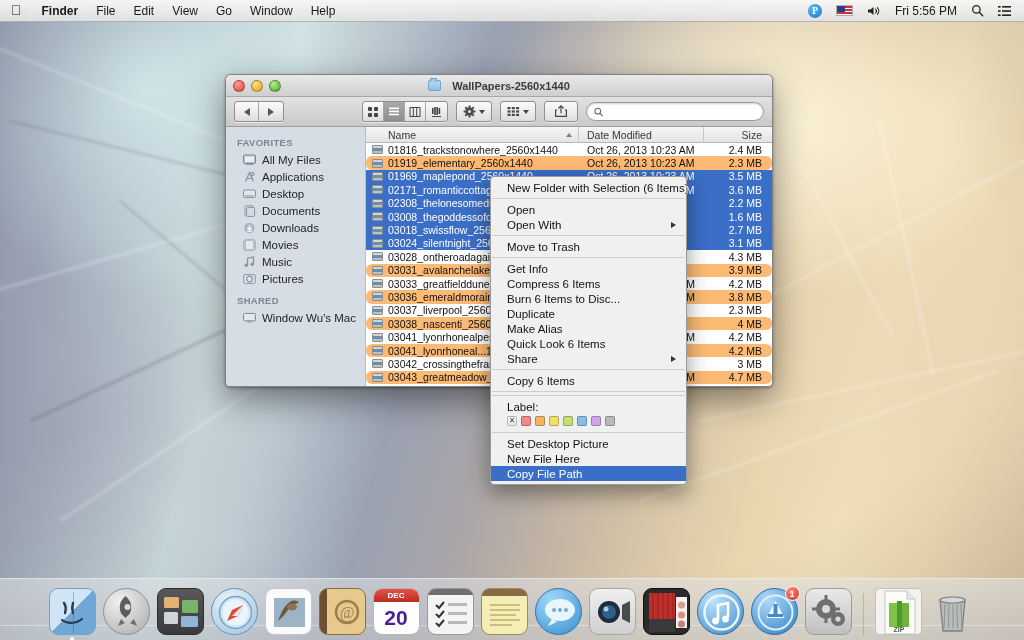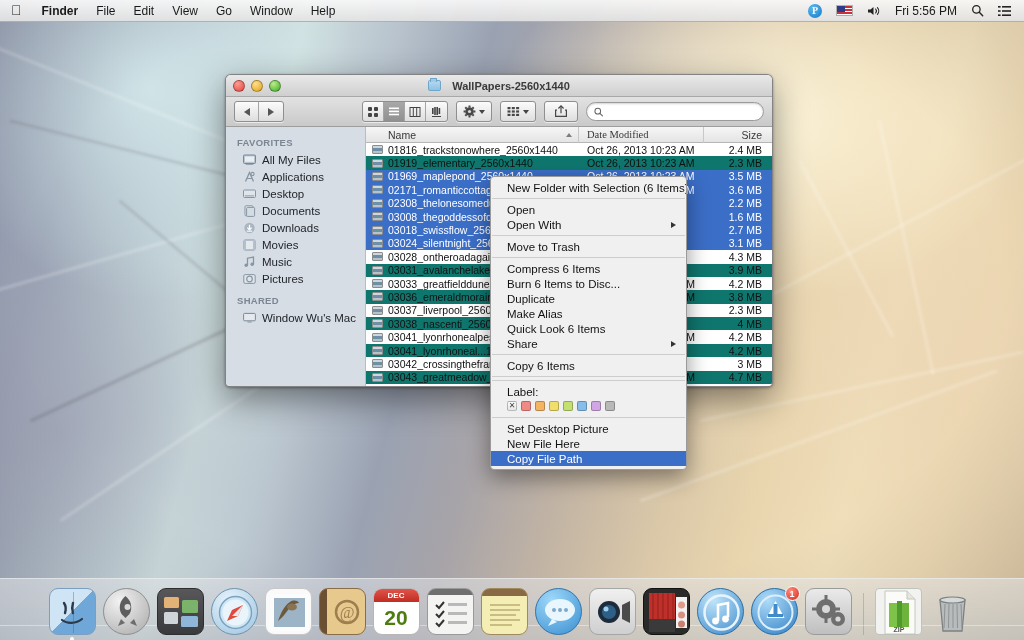--- a/index.html
+++ b/index.html
@@ -156,27 +156,27 @@
 
   #filelist { flex: 1; background: #fff; overflow: hidden; position: relative; }
   .colhead {
     display: flex; height: 16px; align-items: center;
     background: linear-gradient(to bottom, #f6f6f6, #e4e4e4);
     border-bottom: 1px solid #b6b6b6;
     font-size: 10.5px; color: #383838;
   }
   .colhead > div { border-right: 1px solid #c8c8c8; height: 16px; display: flex; align-items: center; }
   .c-name { flex: 1; padding-left: 22px; gap: 4px; }
-  .c-date { width: 125px; padding-left: 8px; font-family: Liberation Serif, serif; }
+  .c-date { width: 125px; padding-left: 8px; }
   .c-size { width: 68px; justify-content: flex-end; padding-right: 10px; border-right: none !important; }
   .sortarrow { width: 0; height: 0; margin-left: auto; margin-right: 6px;
     border-left: 3.5px solid transparent; border-right: 3.5px solid transparent; border-bottom: 4px solid #7d7d7d; }
 
   .row { display: flex; height: 13.4px; align-items: center; font-size: 10.5px; color: #111; }
-  .row.alt { background: #0f766e; }
+  .row.alt { background: #fdba74; border-radius: 6px; }
   .row.sel { background: #3b6ec7; color: #fff; }
   .r-name { flex: 1; display: flex; align-items: center; gap: 5px; padding-left: 6px; overflow: hidden; white-space: nowrap; }
   .r-date { width: 125px; padding-left: 8px; white-space: nowrap; }
   .r-size { width: 68px; text-align: right; padding-right: 10px; }
   .fico {
     width: 11px; height: 9px; flex: none; border-radius: 1px;
     border: 1px solid #8c8c8c;
     background: linear-gradient(to bottom, #cfd7dd 0 35%, #6d8fa8 35% 70%, #b8c3c9 70% 100%);
   }
 
@@ -687,20 +687,21 @@
   <div class="mi">New Folder with Selection (6 Items)</div>
   <div class="msep"></div>
   <div class="mi">Open</div>
   <div class="mi">
     <span>Open With</span>
     <span class="arrow"></span>
   </div>
   <div class="msep"></div>
   <div class="mi">Move to Trash</div>
   <div class="msep"></div>
+  <div class="mi">Get Info</div>
   <div class="mi">Compress 6 Items</div>
   <div class="mi">Burn 6 Items to Disc...</div>
   <div class="mi">Duplicate</div>
   <div class="mi">Make Alias</div>
   <div class="mi">Quick Look 6 Items</div>
   <div class="mi">
     <span>Share</span>
     <span class="arrow"></span>
   </div>
   <div class="msep"></div>
@@ -786,21 +787,21 @@
       <svg width="47" height="47" viewBox="0 0 47 47">
           <circle cx="27" cy="23" r="11" fill="none" stroke="#9d7e4f" stroke-width="2.5"></circle>
           <text x="27" y="29" font-size="16" fill="#9d7e4f" text-anchor="middle" font-family="Liberation Serif, serif">@</text>
         </svg>
     </div>
   </div>
 
   <div class="dicon">
     <div class="g" style="background:#fff;border:1px solid #b7b7b7;overflow:hidden;">
       <div style="height:13px;background:linear-gradient(to bottom,#e1544a,#bf2c22);color:#fff;font-size:8px;font-weight:bold;display:flex;align-items:center;justify-content:center;">DEC</div>
-      <div style="height:32px;display:flex;align-items:center;justify-content:center;font-size:21px;font-weight:bold;color:#4d7c0f;">20</div>
+      <div style="height:32px;display:flex;align-items:center;justify-content:center;font-size:21px;font-weight:bold;color:#4c1d95;">20</div>
     </div>
   </div>
 
   <div class="dicon">
     <div class="g" style="background:linear-gradient(to bottom,#6f6f6f 0 6px,#f4f4f2 6px 100%);border:1px solid #9a9a9a;">
       <svg width="47" height="47" viewBox="0 0 47 47">
           <g stroke="#333" stroke-width="2" fill="none">
             <path d="M8 16l3 3 5-6"></path>
             <path d="M8 25l3 3 5-6"></path>
             <path d="M8 34l3 3 5-6"></path>

